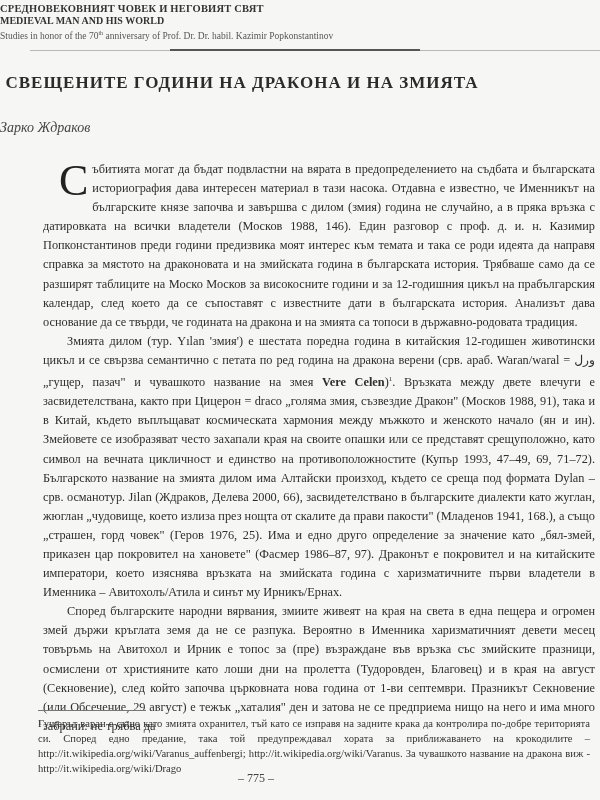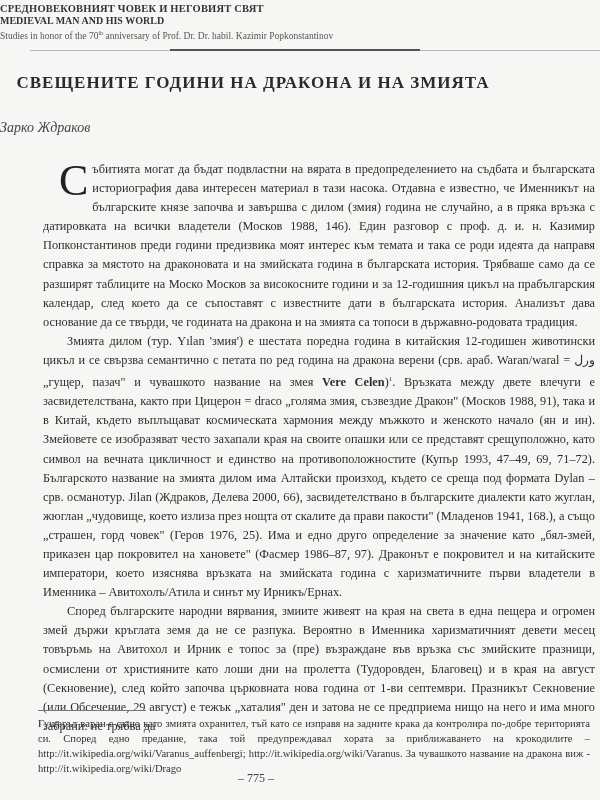--- a/index.html
+++ b/index.html
@@ -13,21 +13,21 @@
   .header { position:absolute; top:3px; left:0; width:600px; text-align:left; }
   .h-line1 { font-size:10.5px; font-weight:bold; letter-spacing:0.2px; line-height:12px; color:#333; }
   .h-line2 { font-size:10px; font-weight:bold; line-height:12px; color:#333; }
   .h-line3, .h-line4 { font-size:9.5px; line-height:12px; color:#555; }
   .h-line4 sup { font-size:6px; }
   .rule-wrap { position:absolute; top:49px; left:30px; width:570px; height:3px; }
   .rule-thin { position:absolute; top:1px; left:0; width:570px; height:1px; background:#b8b8b8; }
   .rule-thick { position:absolute; top:0; left:140px; width:250px; height:2px; background:#555; }
 
   .title { position:absolute; top:72px; left:0; width:484px; text-align:center;
-    font-size:17px; font-weight:bold; letter-spacing:1px; line-height:21px; color:#2b2b2b;padding-left:11px; }
+    font-size:17px; font-weight:bold; letter-spacing:1px; line-height:21px; color:#2b2b2b; }
   .author { position:absolute; top:120px; left:0; width:600px; text-align:left;
     font-size:14px; font-style:italic; color:#444; }
 
   .body { position:absolute; top:160px; left:43px; width:552px;
     font-size:12.3px; line-height:19.1px; text-align:justify; color:#2e2e2e; }
   .body p { margin:0; text-indent:24px; }
   .body p.first { text-indent:0; }
   .dropcap { float:left; font-size:44px; line-height:36px; margin:3px 4px 0 16px; color:#222; }
   .bold { font-weight:bold; }
   .it { }

